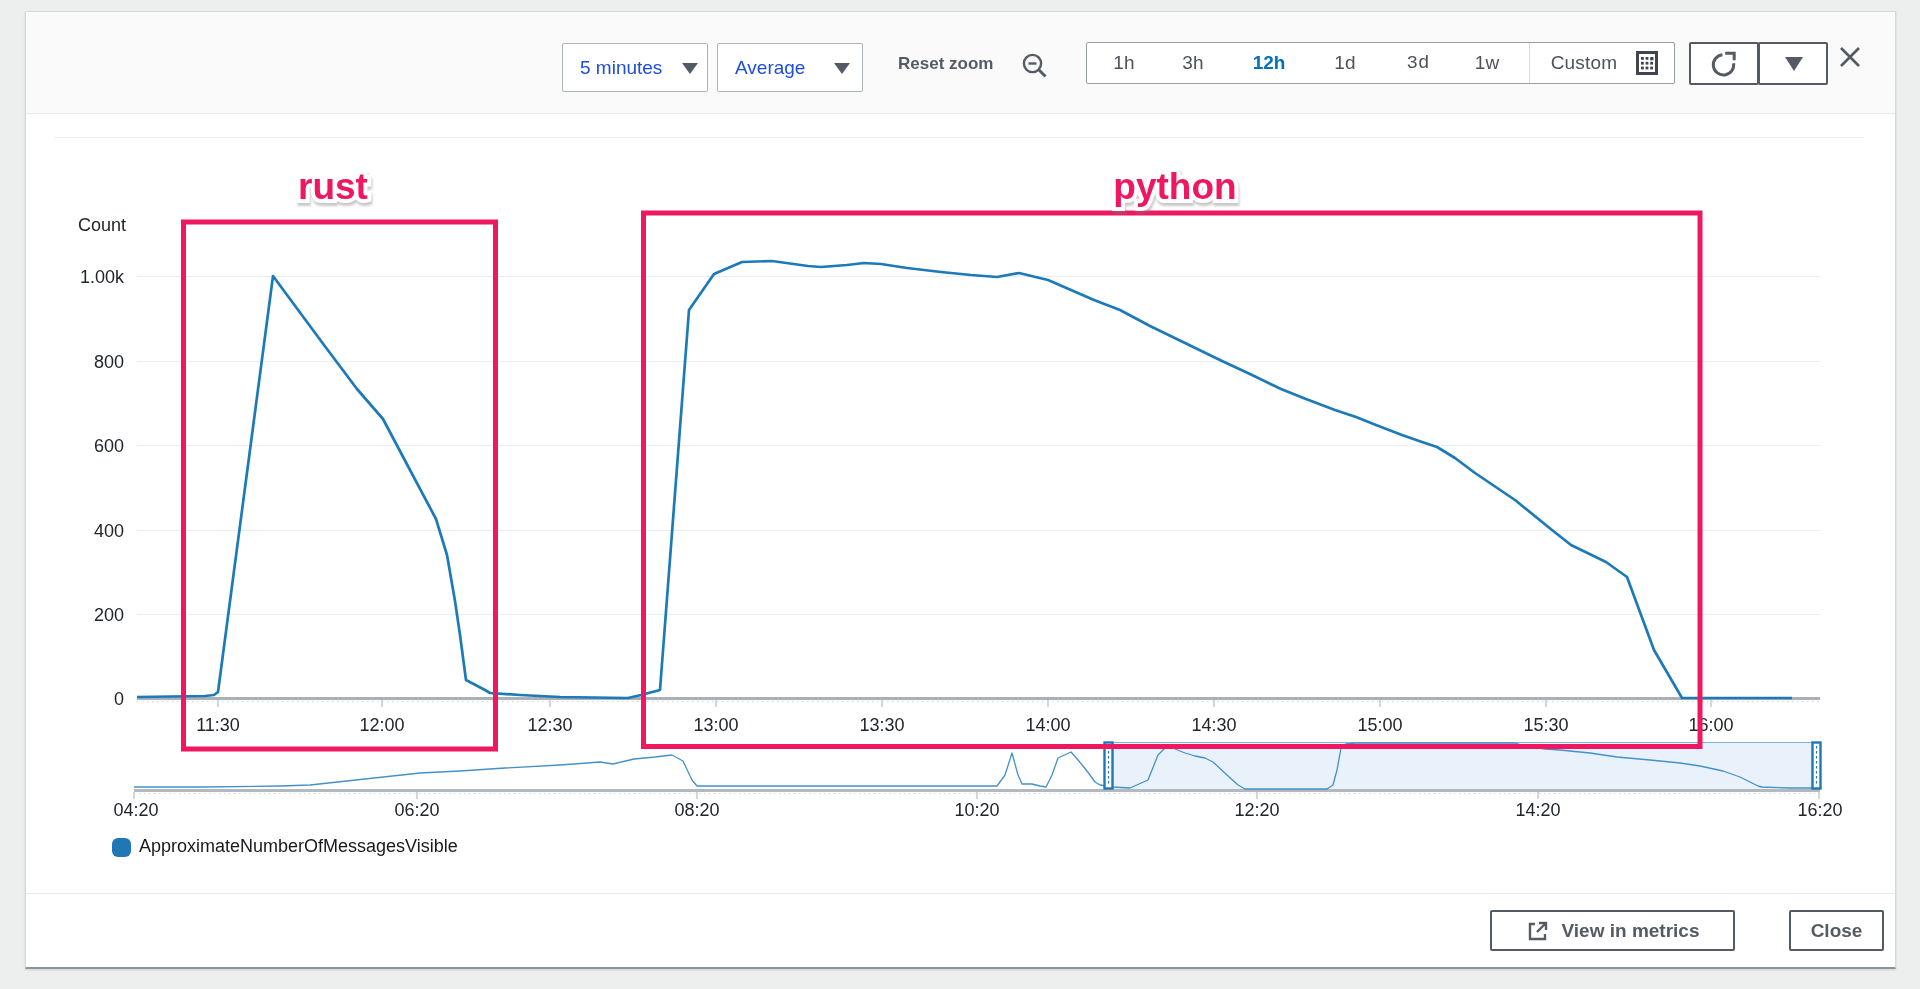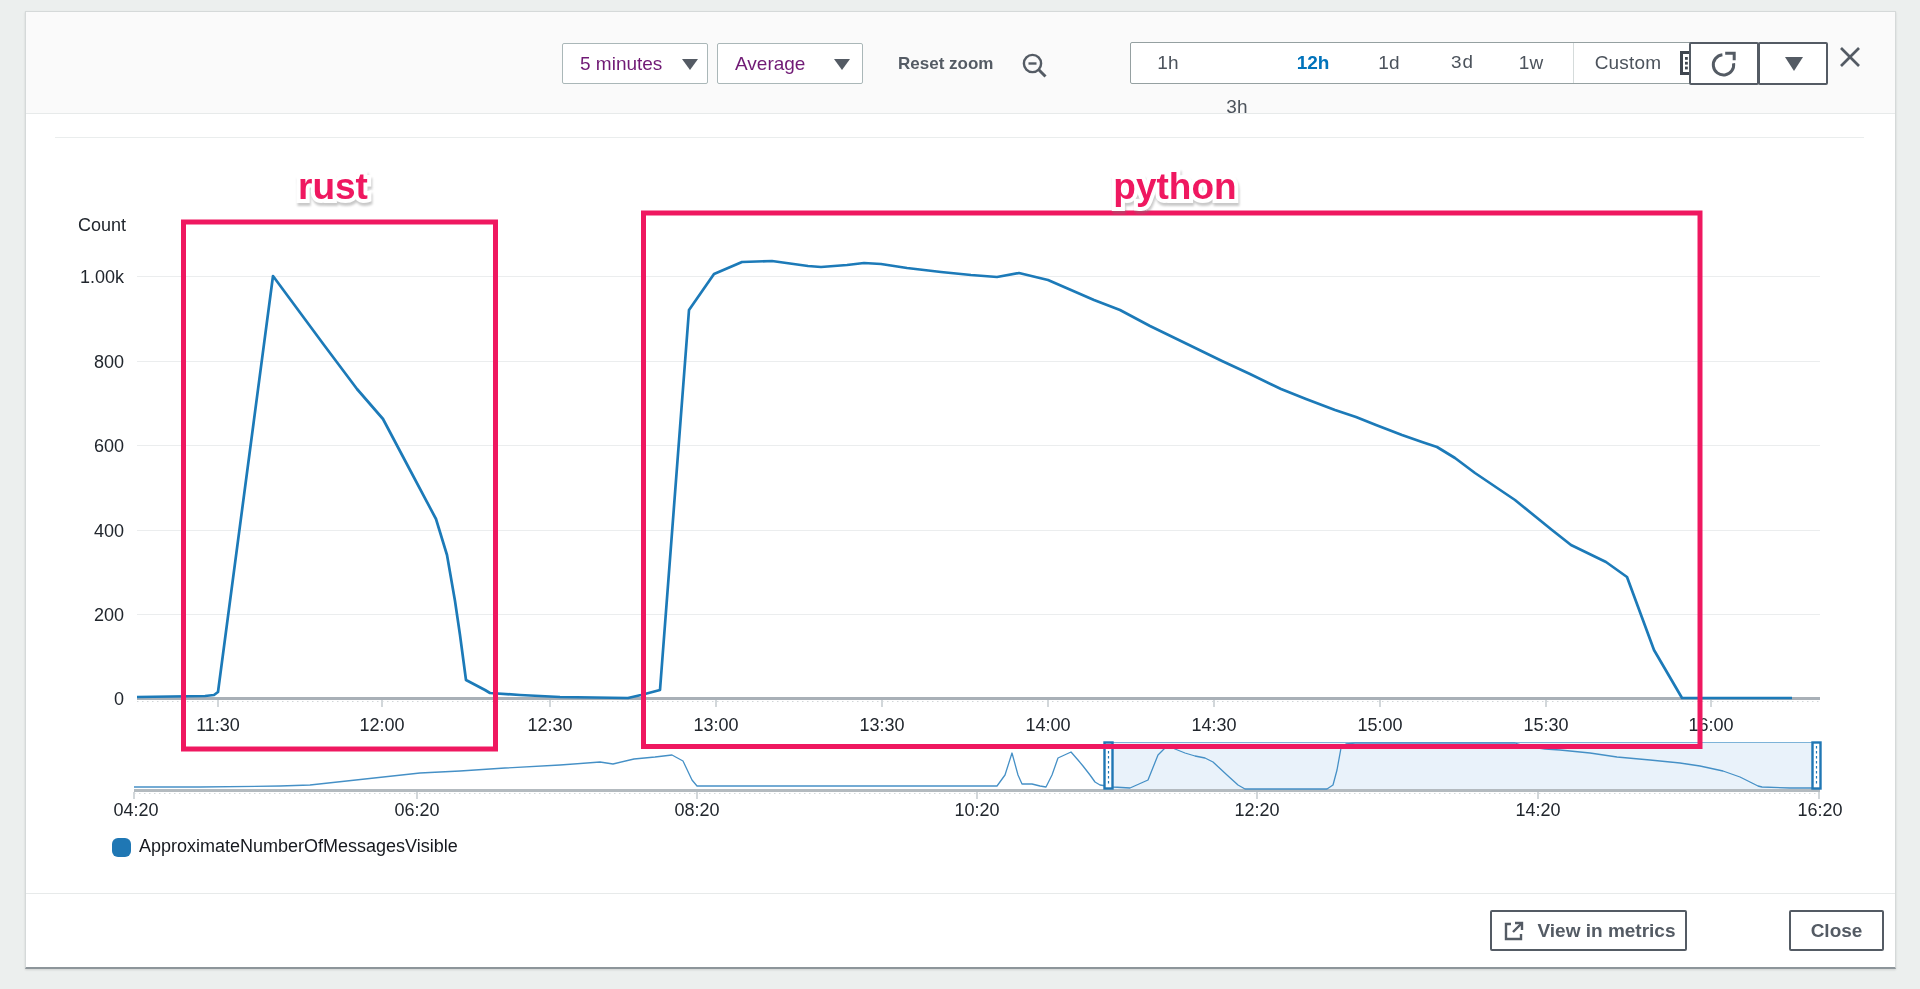--- a/index.html
+++ b/index.html
@@ -1,24 +1,24 @@
 <!DOCTYPE html>
 <html><head>
 <meta charset="utf-8">
 <style>
   * { margin:0; padding:0; box-sizing:border-box; }
   html,body { width:1920px; height:989px; background:#ecefee; font-family:"Liberation Sans", sans-serif; overflow:hidden; }
   .modal { position:absolute; left:25px; top:11px; width:1871px; height:958px; background:#fff; border:1px solid #d5d9d9; border-bottom:2px solid #8d959a; box-shadow:0 1px 2px rgba(0,0,0,0.12); }
   .header { position:absolute; left:0; top:0; width:100%; height:102px; background:#fafafa; border-bottom:1px solid #e7eaea; }
   .title { position:absolute; left:31px; top:46px; transform:translateY(-50%); font-size:26px; font-weight:bold; color:#16191f; letter-spacing:0.2px; }
-  .sel { position:absolute; top:31px; height:41px; background:#fff; border:1px solid #aab7b8; border-radius:2px; font-size:19px; color:#701a75; }
+  .sel { position:absolute; top:31px; height:49px; background:#fff; border:1px solid #aab7b8; border-radius:2px; font-size:19px; color:#1d4ed8; }
   .sel .txt { position:absolute; left:17px; top:50%; transform:translateY(-50%); white-space:nowrap; }
   .tri { position:absolute; width:0; height:0; border-left:8px solid transparent; border-right:8px solid transparent; border-top:11px solid #545b64; top:50%; margin-top:-5px; }
   .resetzoom { position:absolute; left:872px; top:52px; transform:translateY(-50%); font-size:17px; font-weight:bold; color:#545b64; }
-  .seg { position:absolute; left:1104px; top:30px; width:589px; height:42px; border:1px solid #95a0a1; border-radius:2px; background:#fff; }
+  .seg { position:absolute; left:1060px; top:30px; width:589px; height:42px; border:1px solid #95a0a1; border-radius:2px; background:#fff; }
   .segitem { position:absolute; top:50%; transform:translate(-50%,-50%); font-size:19px; color:#4c535c; font-weight:normal; letter-spacing:0.2px; }
   .btn2 { position:absolute; top:30px; height:43px; border:2px solid #545b64; border-radius:2px; background:#fff; }
   .xclose { position:absolute; left:1813px; top:34px; width:22px; height:22px; }
   .footer { position:absolute; left:0; bottom:0; width:100%; height:74px; background:#fff; border-top:1px solid #e7eaea; }
   .fbtn { position:absolute; top:16px; height:41px; border:2px solid #545b64; border-radius:2px; background:#fff; font-size:19px; font-weight:bold; color:#545b64; display:flex; align-items:center; justify-content:center; }
   .legend { position:absolute; left:86px; top:824px; display:flex; align-items:flex-end; font-size:18px; color:#16191f; }
   .legdot { width:19px; height:19px; border-radius:6px; background:#1f77b4; margin-right:8px; }
   svg text { font-family:"Liberation Sans", sans-serif; }
 </style>
 </head>
@@ -34,21 +34,21 @@
         <span class="tri" style="left:116px;"></span>
       </div>
     <div class="resetzoom">Reset zoom</div>
     <svg class="zoomicon" style="position:absolute; left:995px; top:40px;" width="28" height="28" viewBox="0 0 28 28" fill="none" stroke="#545b64" stroke-width="2.4">
       <circle cx="11.5" cy="11.5" r="8.6"></circle>
       <line x1="17.8" y1="17.8" x2="24.5" y2="24.5" stroke-width="3"></line>
       <line x1="7.5" y1="11.5" x2="15.5" y2="11.5"></line>
     </svg>
     <div class="seg">
       <span class="segitem" style="left:37px;">1h</span>
-      <span class="segitem" style="left:106px;margin-top:44px;">3h</span>
+      <span class="segitem" style="left:106px;">3h</span>
       <span class="segitem" style="left:182px; color:#0073bb; font-weight:bold; letter-spacing:0;">12h</span>
       <span class="segitem" style="left:258px;">1d</span>
       <span class="segitem" style="left:331px;font-family:Liberation Mono, monospace;">3d</span>
       <span class="segitem" style="left:400px;">1w</span>
       <span style="position:absolute; left:442px; top:0; width:1px; height:100%; background:#d5dbdb;"></span>
       <span class="segitem" style="left:497px;">Custom</span>
       <svg style="position:absolute; left:549px; top:50%; transform:translateY(-50%);" width="22" height="24" viewBox="0 0 22 24" fill="none" stroke="#3f464f" stroke-width="3">
         <rect x="1.5" y="1.5" width="19" height="21"></rect>
         <g fill="#3f464f" stroke="none">
           <rect x="5" y="6" width="2.8" height="2.8"></rect>
@@ -77,21 +77,21 @@
         <line x1="20" y1="2" x2="2" y2="20"></line>
     </svg>
   </div>
 
   <div class="legend">
       <span class="legdot"></span>
       <span>ApproximateNumberOfMessagesVisible</span>
     </div>
 
   <div class="footer">
-    <div class="fbtn" style="left:1464px; width:197px;">
+    <div class="fbtn" style="left:1464px; width:245px;">
       <svg style="margin-right:12px;" width="24" height="24" viewBox="0 0 24 24" fill="none" stroke="#545b64" stroke-width="2.4">
         <path d="M 9 5 L 4 5 L 4 20 L 19 20 L 19 15"></path>
         <path d="M 13 4 L 20 4 L 20 11"></path>
         <path d="M 20 4 L 11 13"></path>
       </svg>
       <span>View in metrics</span>
     </div>
     <div class="fbtn" style="left:1763px; width:95px;">Close</div>
   </div>
 </div>

